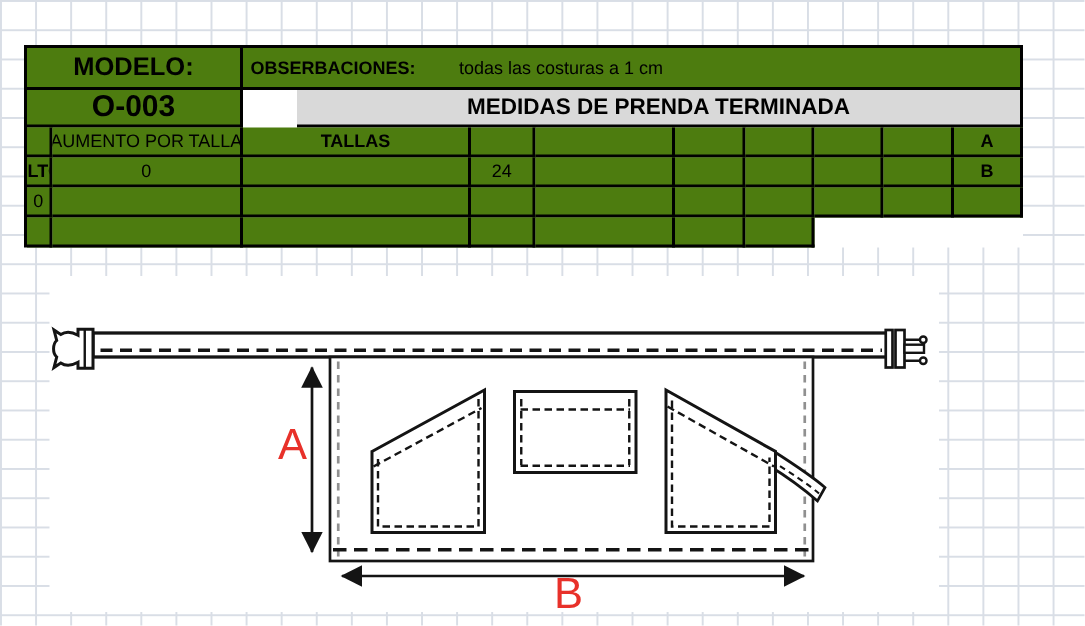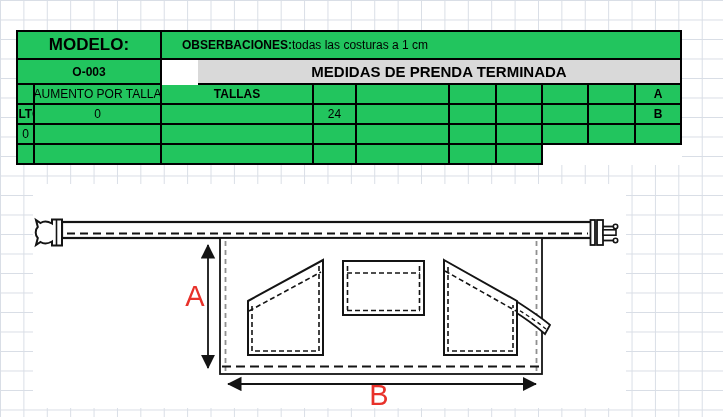--- a/index.html
+++ b/index.html
@@ -18,29 +18,29 @@
     display:grid;
     grid-template-columns:17px 127px 152px 43px 93px 47px 46px 46px 47px 46px;
     grid-template-rows:28px 25px 20px 20px 20px 20px;
     border-top:2px solid #000;border-left:2px solid #000;
     background:#fff;
   }
   .c{
     box-sizing:border-box;
     border-right:2px solid #000;border-bottom:2px solid #000;
     display:flex;align-items:center;justify-content:center;
-    font-size:12px;color:#000;background:#22c55e;white-space:nowrap;overflow:hidden;
+    font-size:12px;color:#000;background:#4d7c0f;white-space:nowrap;overflow:hidden;
   }
   .sp2{grid-column:span 2;}
   .sp8{grid-column:span 8;}
   .b{font-weight:bold;}
-  .left{justify-content:flex-start;padding-left:20px;}
+  .left{justify-content:flex-start;padding-left:5px;gap:29px;}
   .gray{background:#d9d9d9;}
   .fs17{font-size:17px;}
-  .fs16{font-size:12px;}
+  .fs16{font-size:20px;}
   .fs15{font-size:15px;margin-left:36px;}
   
   .canvas{
     position:absolute;left:33px;top:184px;width:593px;height:224px;
     background:#fff;display:block;
   }
   .dimlabel{font-family:"Liberation Sans",sans-serif;font-size:29px;}
 </style>
 </head>
 <body>

